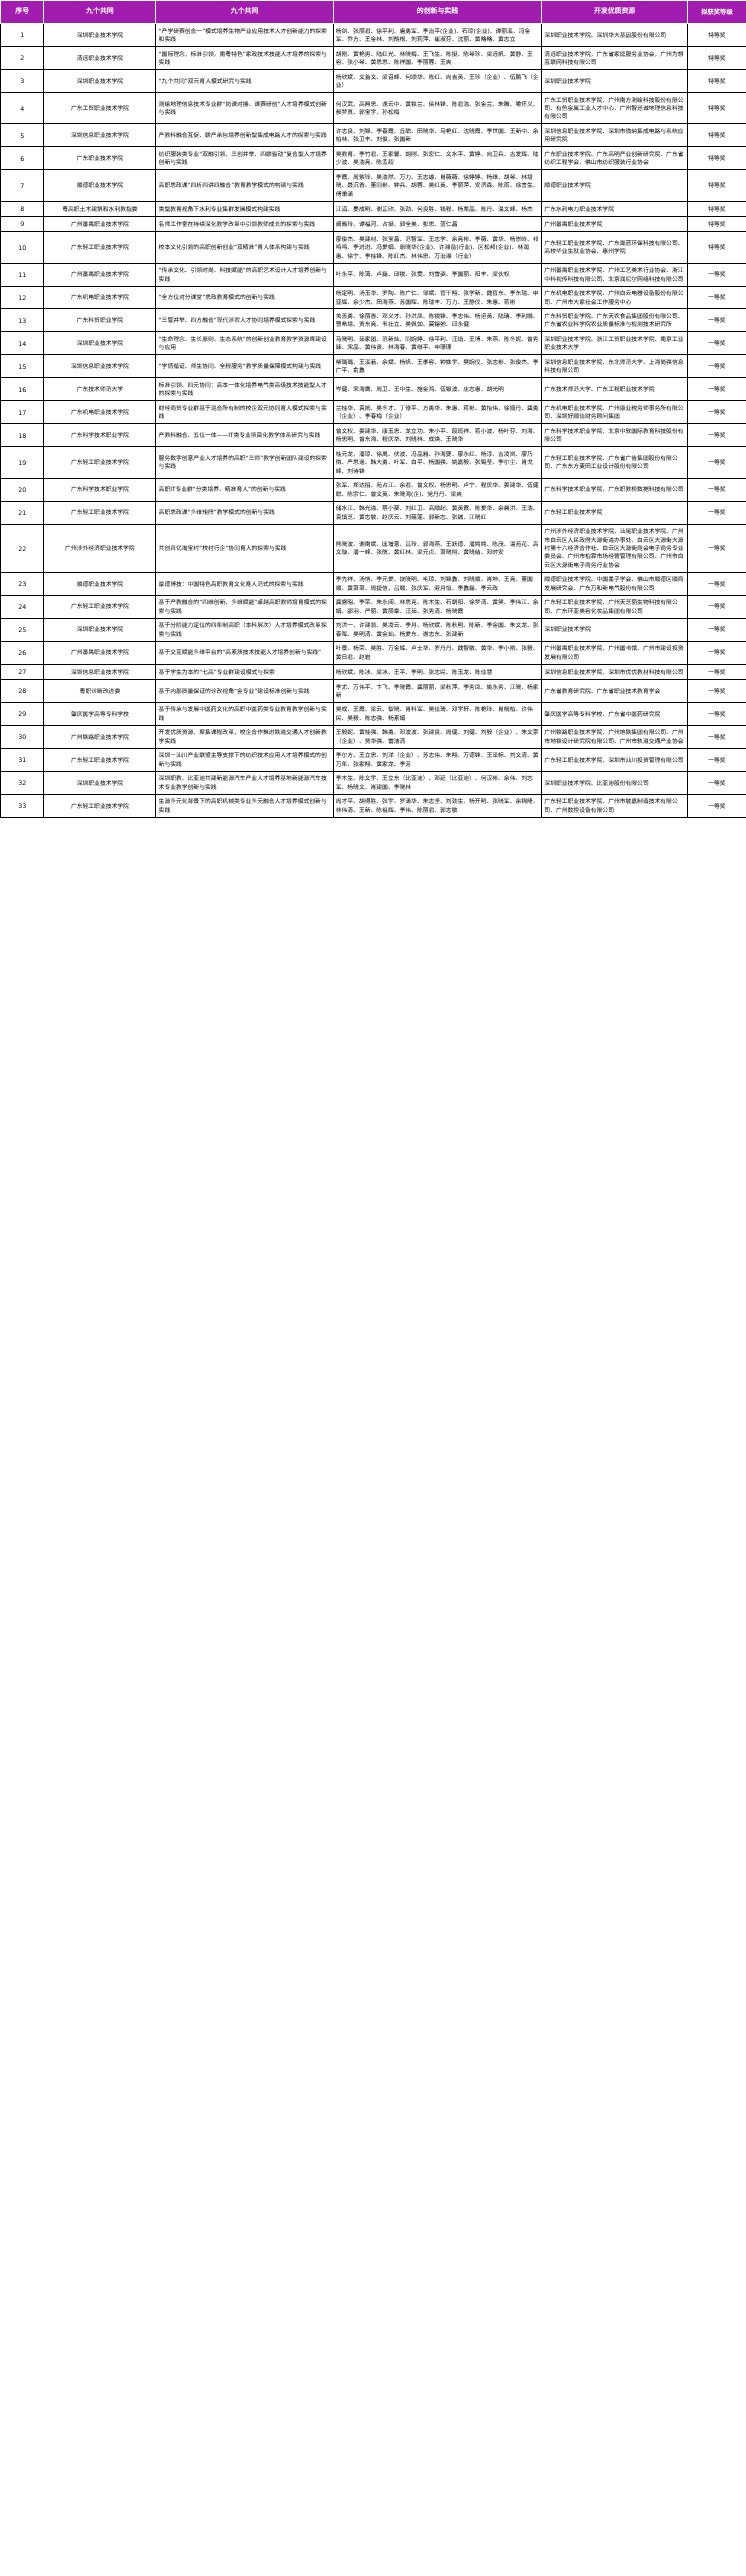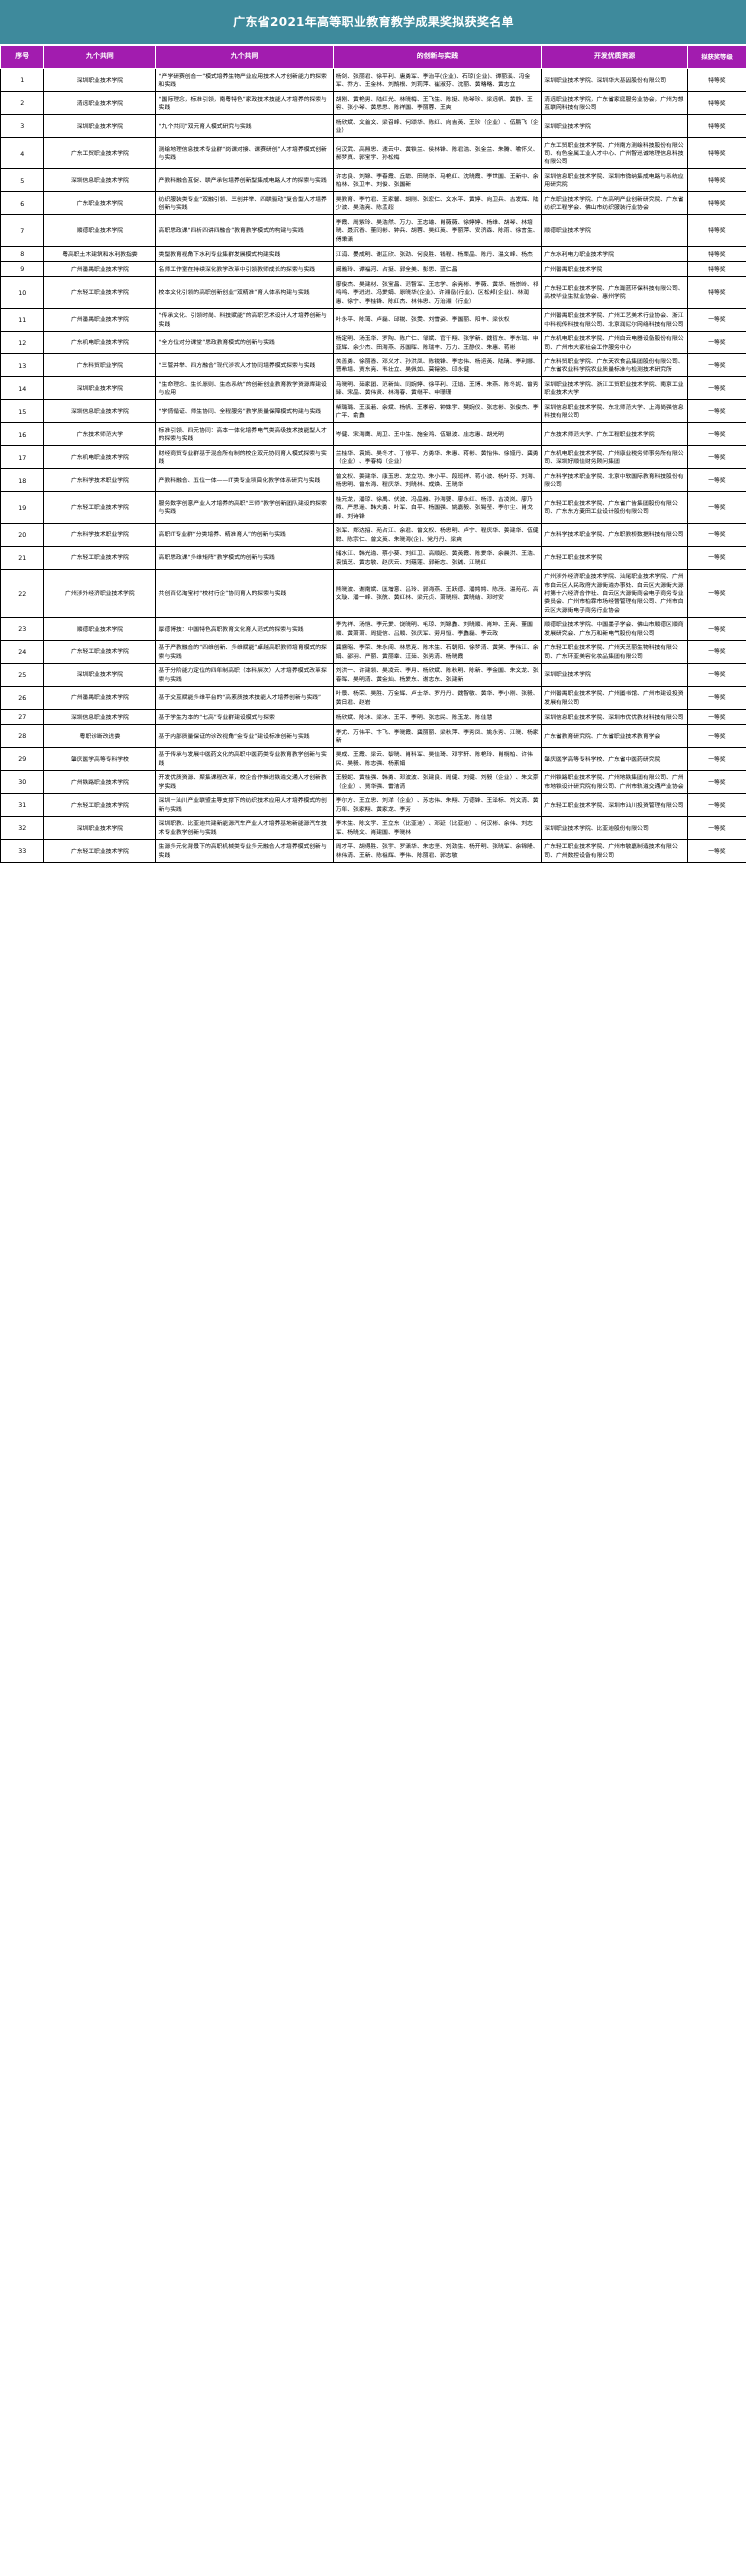--- a/index.html
+++ b/index.html
@@ -99,23 +99,20 @@
     font-size: 5.8px;
   }
   tbody tr:nth-child(odd)  td { background: #ffffff; }
   tbody tr:nth-child(even) td { background: #ffffff; }
 </style>
 </head>
 <body>
 
 <div class="page">
 
-  <div class="title-banner">
-    <div class="title-text">广东省2021年高等职业教育教学成果奖拟获奖名单</div>
-  </div>
 
   <table class="award-table">
     <colgroup>
       <col class="c-seq">
       <col class="c-rec">
       <col class="c-name">
       <col class="c-people">
       <col class="c-units">
       <col class="c-level">
     </colgroup>

